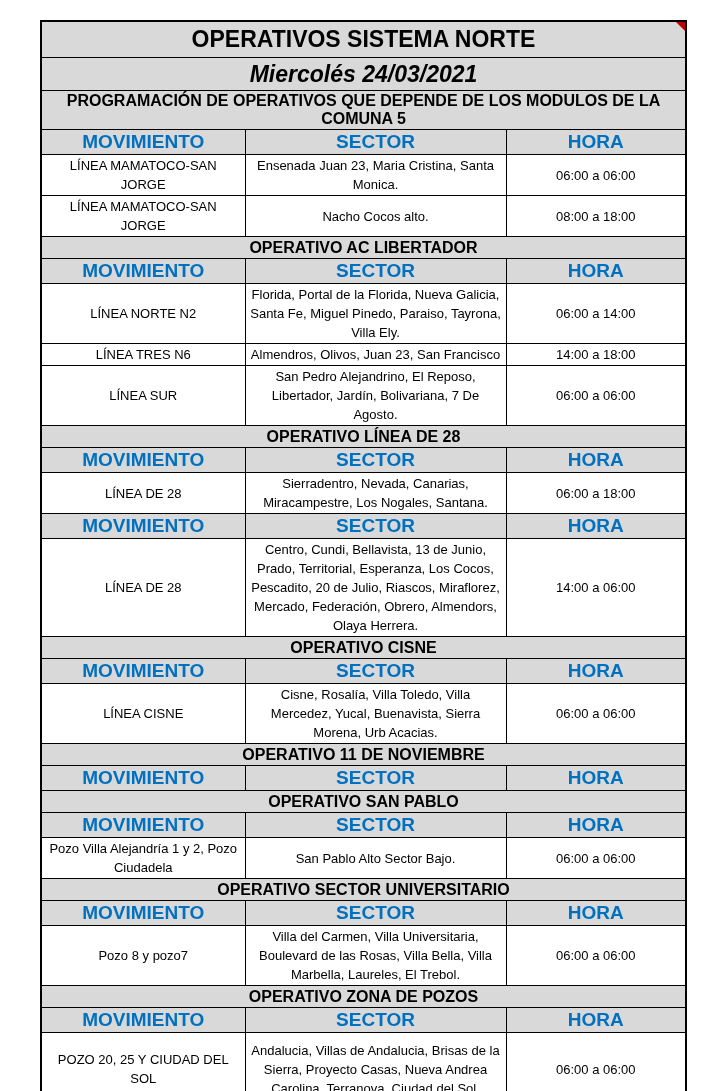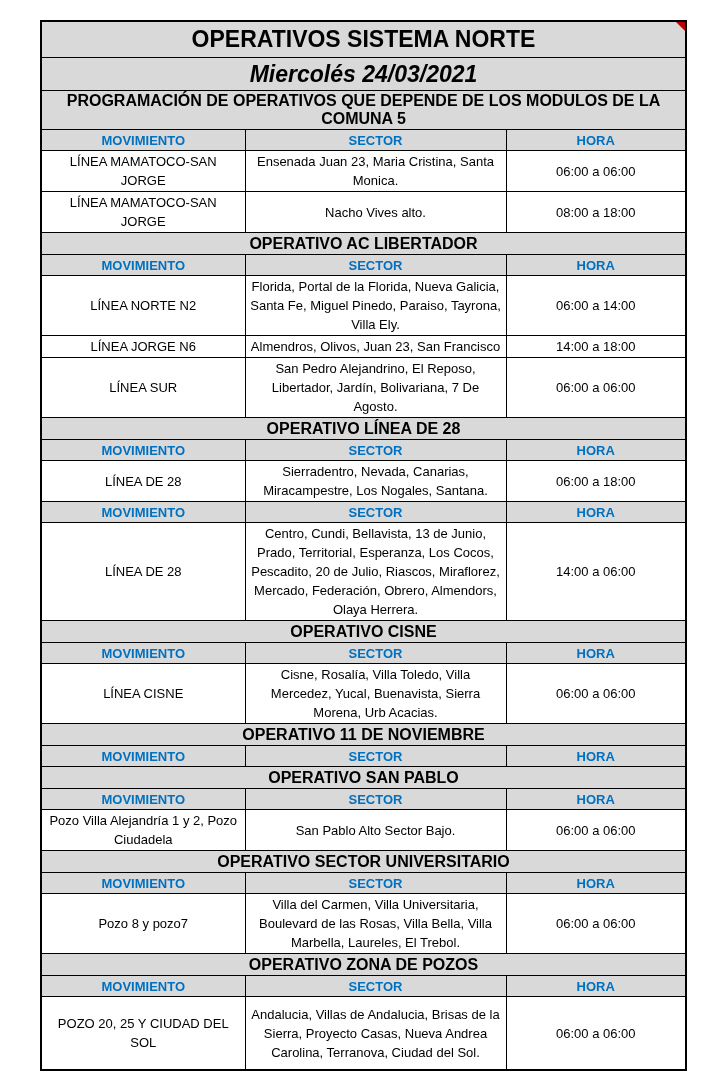--- a/index.html
+++ b/index.html
@@ -58,21 +58,21 @@
     height:19px;
     background:var(--header-bg);
     font-size:16px;
     font-weight:bold;
     padding:1px 2px;
   }
   .colhead-cell{
     height:18px;
     background:var(--header-bg);
     color:var(--colhead-text);
-    font-size:13px;
+    font-size:19px;
     font-weight:bold;
     padding:1px 2px;
   }
   .data-cell{
     background:#ffffff;
     font-size:13px;
     line-height:19px;
     padding:1px 4px;
   }
   .grid tbody tr:last-child .data-cell{
@@ -111,38 +111,38 @@
           <td class="colhead-cell">SECTOR</td>
           <td class="colhead-cell">HORA</td>
         </tr>
         <tr>
           <td class="data-cell">LÍNEA MAMATOCO-SAN JORGE</td>
           <td class="data-cell">Ensenada Juan 23,  Maria Cristina, Santa Monica.</td>
           <td class="data-cell">06:00 a 06:00</td>
         </tr>
         <tr>
           <td class="data-cell">LÍNEA MAMATOCO-SAN JORGE</td>
-          <td class="data-cell">Nacho Vives alto.</td>
+          <td class="data-cell">Nacho Cocos alto.</td>
           <td class="data-cell">08:00 a 18:00</td>
         </tr>
         <tr>
           <td class="section-cell" colspan="3">OPERATIVO AC LIBERTADOR</td>
         </tr>
         <tr>
           <td class="colhead-cell">MOVIMIENTO</td>
           <td class="colhead-cell">SECTOR</td>
           <td class="colhead-cell">HORA</td>
         </tr>
         <tr>
           <td class="data-cell">LÍNEA NORTE N2</td>
           <td class="data-cell">Florida, Portal de la Florida, Nueva Galicia, Santa Fe, Miguel Pinedo, Paraiso, Tayrona, Villa Ely.</td>
           <td class="data-cell">06:00 a 14:00</td>
         </tr>
         <tr>
-          <td class="data-cell">LÍNEA JORGE N6</td>
+          <td class="data-cell">LÍNEA TRES N6</td>
           <td class="data-cell">Almendros, Olivos, Juan 23, San Francisco</td>
           <td class="data-cell">14:00 a 18:00</td>
         </tr>
         <tr>
           <td class="data-cell">LÍNEA SUR</td>
           <td class="data-cell">San Pedro Alejandrino, El Reposo, Libertador, Jardín, Bolivariana, 7 De Agosto.</td>
           <td class="data-cell">06:00 a 06:00</td>
         </tr>
         <tr>
           <td class="section-cell" colspan="3">OPERATIVO LÍNEA DE 28</td>

